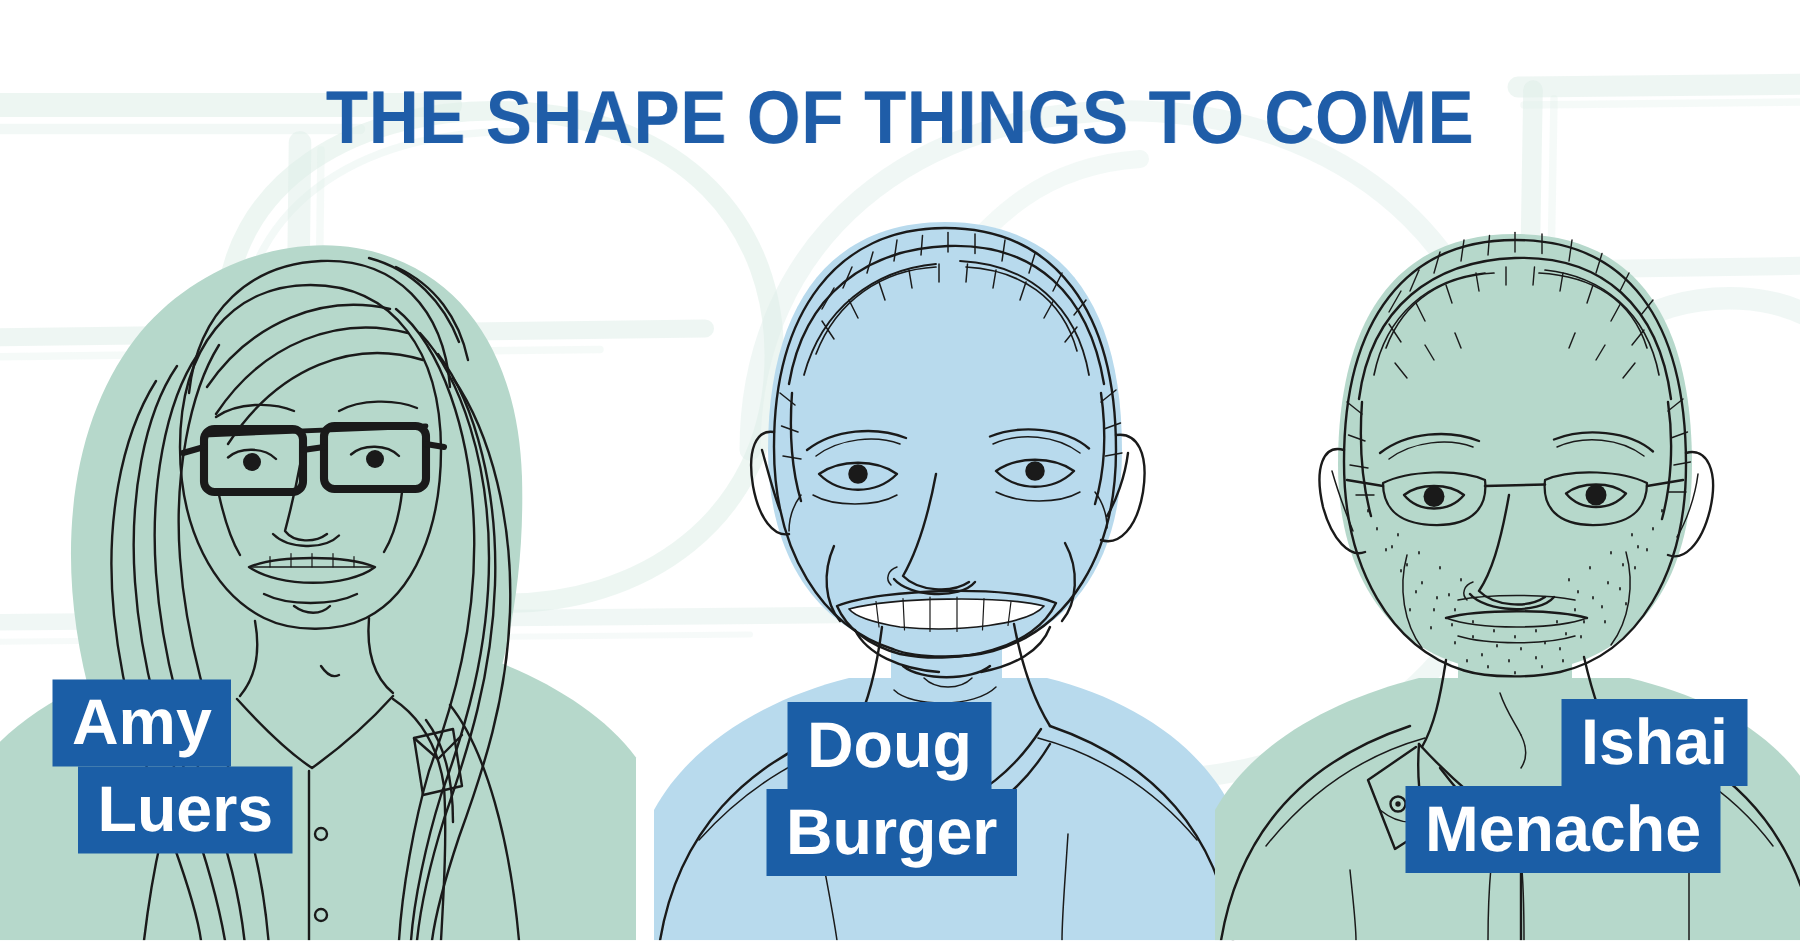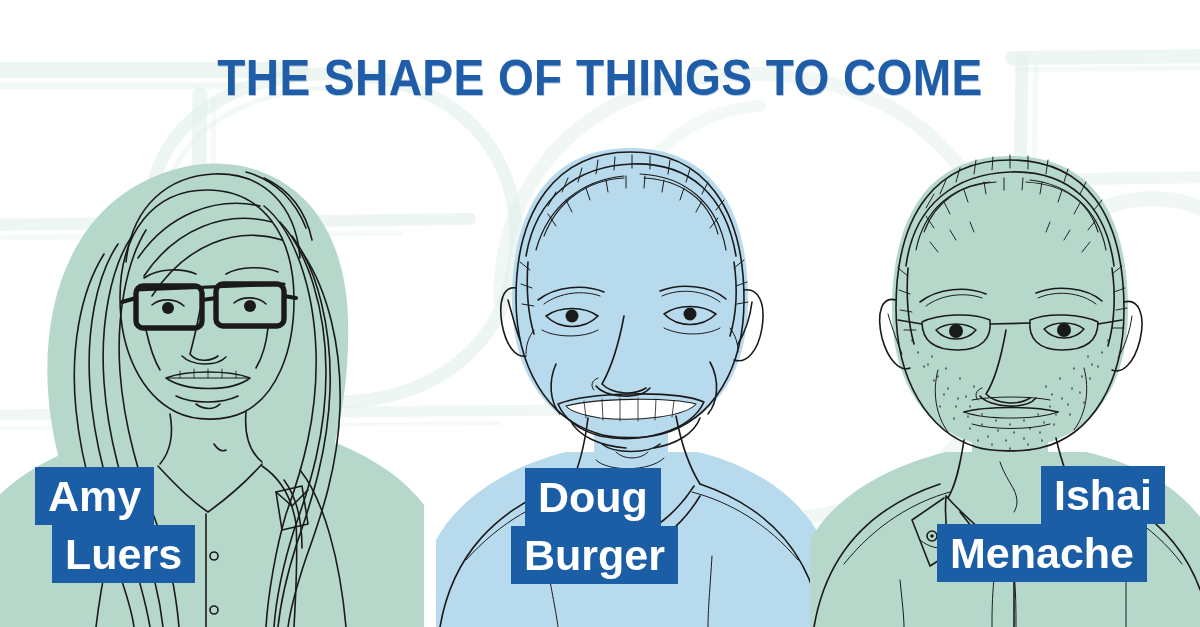--- a/index.html
+++ b/index.html
@@ -479,21 +479,21 @@
         <path d="M994 578 C992 600 992 614 992 627" stroke-width="1"></path>
 
         <path d="M900 580 C902 600 904 616 904 627" stroke-width="1"></path>
         <path d="M1126 578 C1126 600 1126 616 1126 627" stroke-width="1"></path>
       </g>
     </g>
   </svg>
 
   <div id="title">THE SHAPE OF THINGS TO COME</div>
 
-  <div class="namegroup" id="name-amy" style="left:12px;top:467px;">
+  <div class="namegroup" id="name-amy" style="left:12px;top:453px;">
     <span class="row"><span class="nametag" id="tag-amy-first">Amy</span></span>
     <span class="row"><span class="nametag" id="tag-amy-last">Luers</span></span>
   </div>
 
   <div class="namegroup" id="name-doug" style="left:511px;top:468px;">
     <span class="row"><span class="nametag" id="tag-doug-first">Doug</span></span>
     <span class="row"><span class="nametag" id="tag-doug-last">Burger</span></span>
   </div>
 
   <div class="namegroup" id="name-ishai" style="left:937px;top:466px;">

